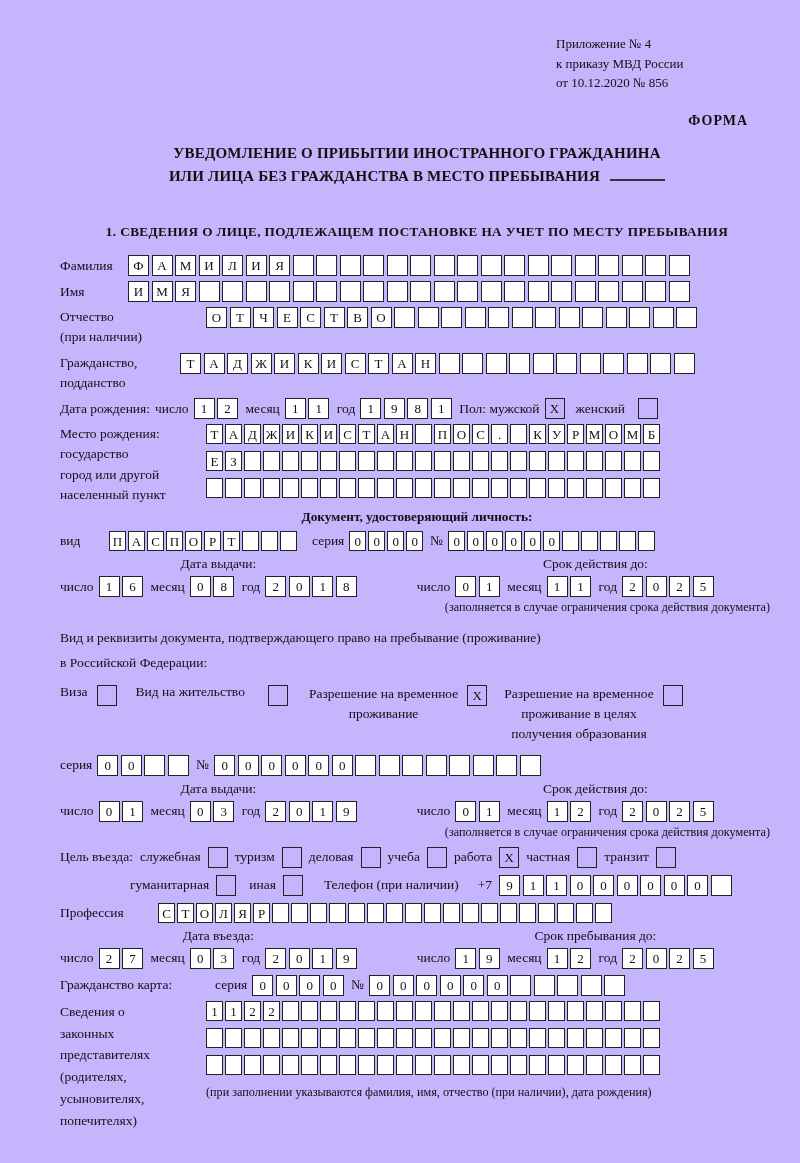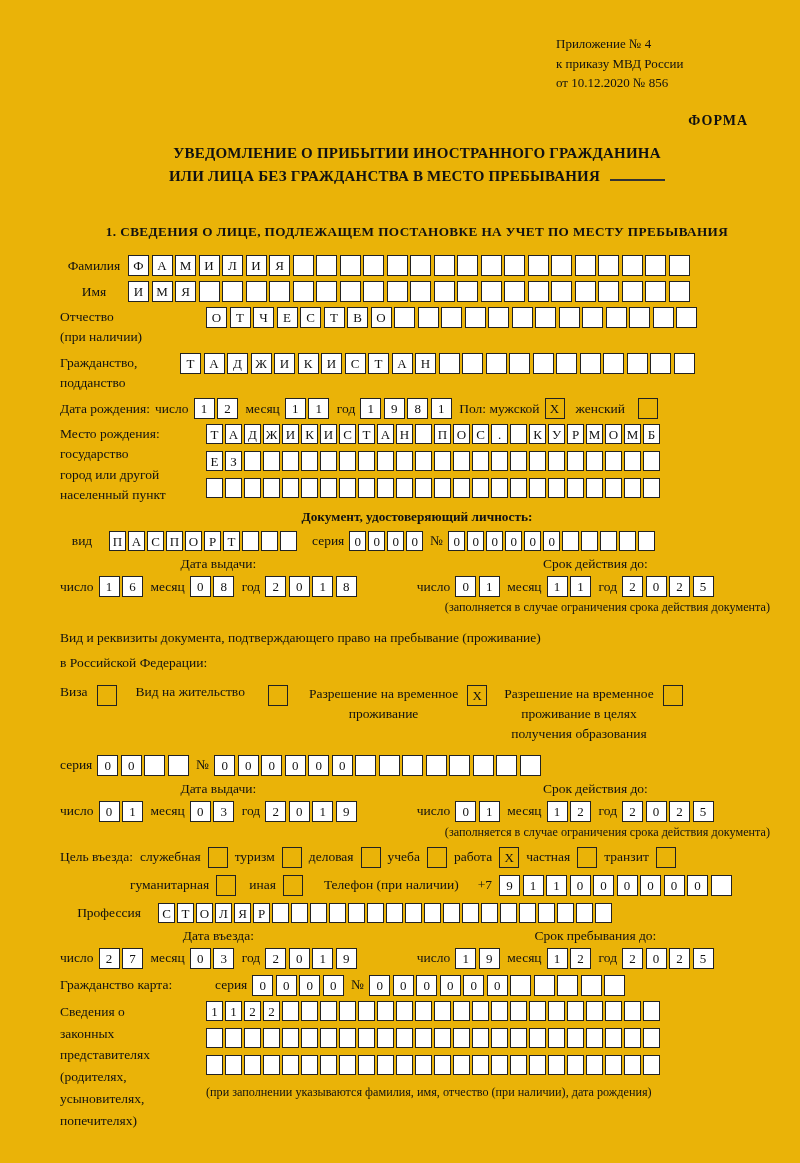--- a/index.html
+++ b/index.html
@@ -1,30 +1,30 @@
 <!DOCTYPE html>
 <html><head>
 <meta charset="utf-8">
 <style>
   * { margin:0; padding:0; box-sizing:border-box; }
   html,body { background:#ffffff; }
   body { font-family:"Liberation Serif", serif; color:#111; }
-  .page { width:800px; height:1163px; padding:34px 26px 8px 60px; overflow:hidden; position:relative; background:#eab308; }
+  .page { width:800px; height:1163px; padding:34px 26px 8px 60px; overflow:hidden; position:relative; background:#c4b5fd; }
 
   .annex { margin-left:auto; width:218px; font-size:13px; line-height:1.5; }
   .annex-ed { margin-top:3px; font-size:12.5px; }
   .forma { text-align:right; margin:20px 26px 12px 0; font-weight:bold; font-size:14px; letter-spacing:1px; }
 
   .title { text-align:center; font-weight:bold; font-size:15px; line-height:1.55; margin-top:13px; letter-spacing:.2px; }
   .blank-line { display:inline-block; width:55px; border-bottom:2px solid #333; margin-left:10px; vertical-align:baseline; }
   .section1 { text-align:center; font-weight:bold; font-size:13.2px; margin:36px 0 15px; letter-spacing:.4px; }
 
   .frow { display:flex; align-items:center; margin-bottom:5px; font-size:13.5px; white-space:nowrap; }
   .frow.top { align-items:flex-start; }
-  .flabel { width:68px; flex-shrink:0;text-align:center; }
+  .flabel { width:68px; flex-shrink:0; }
   .flabel-w { width:146px; flex-shrink:0; line-height:1.5; }
   .flabel-w6 { width:146px; flex-shrink:0; line-height:1.62; }
 
   .cells { display:inline-flex; }
   .cell { width:21px; height:21px; border:1.6px solid #222; margin-right:2.5px; text-align:center;
           line-height:20px; font-size:13px; flex-shrink:0; background:#fff; }
   .cells.sm .cell { width:17px; height:20px; line-height:19px; margin-right:2px; }
   .cb { display:inline-block; width:20px; height:21px; border:1.6px solid #222; text-align:center;
         line-height:20px; font-size:13px; flex-shrink:0; }
 

